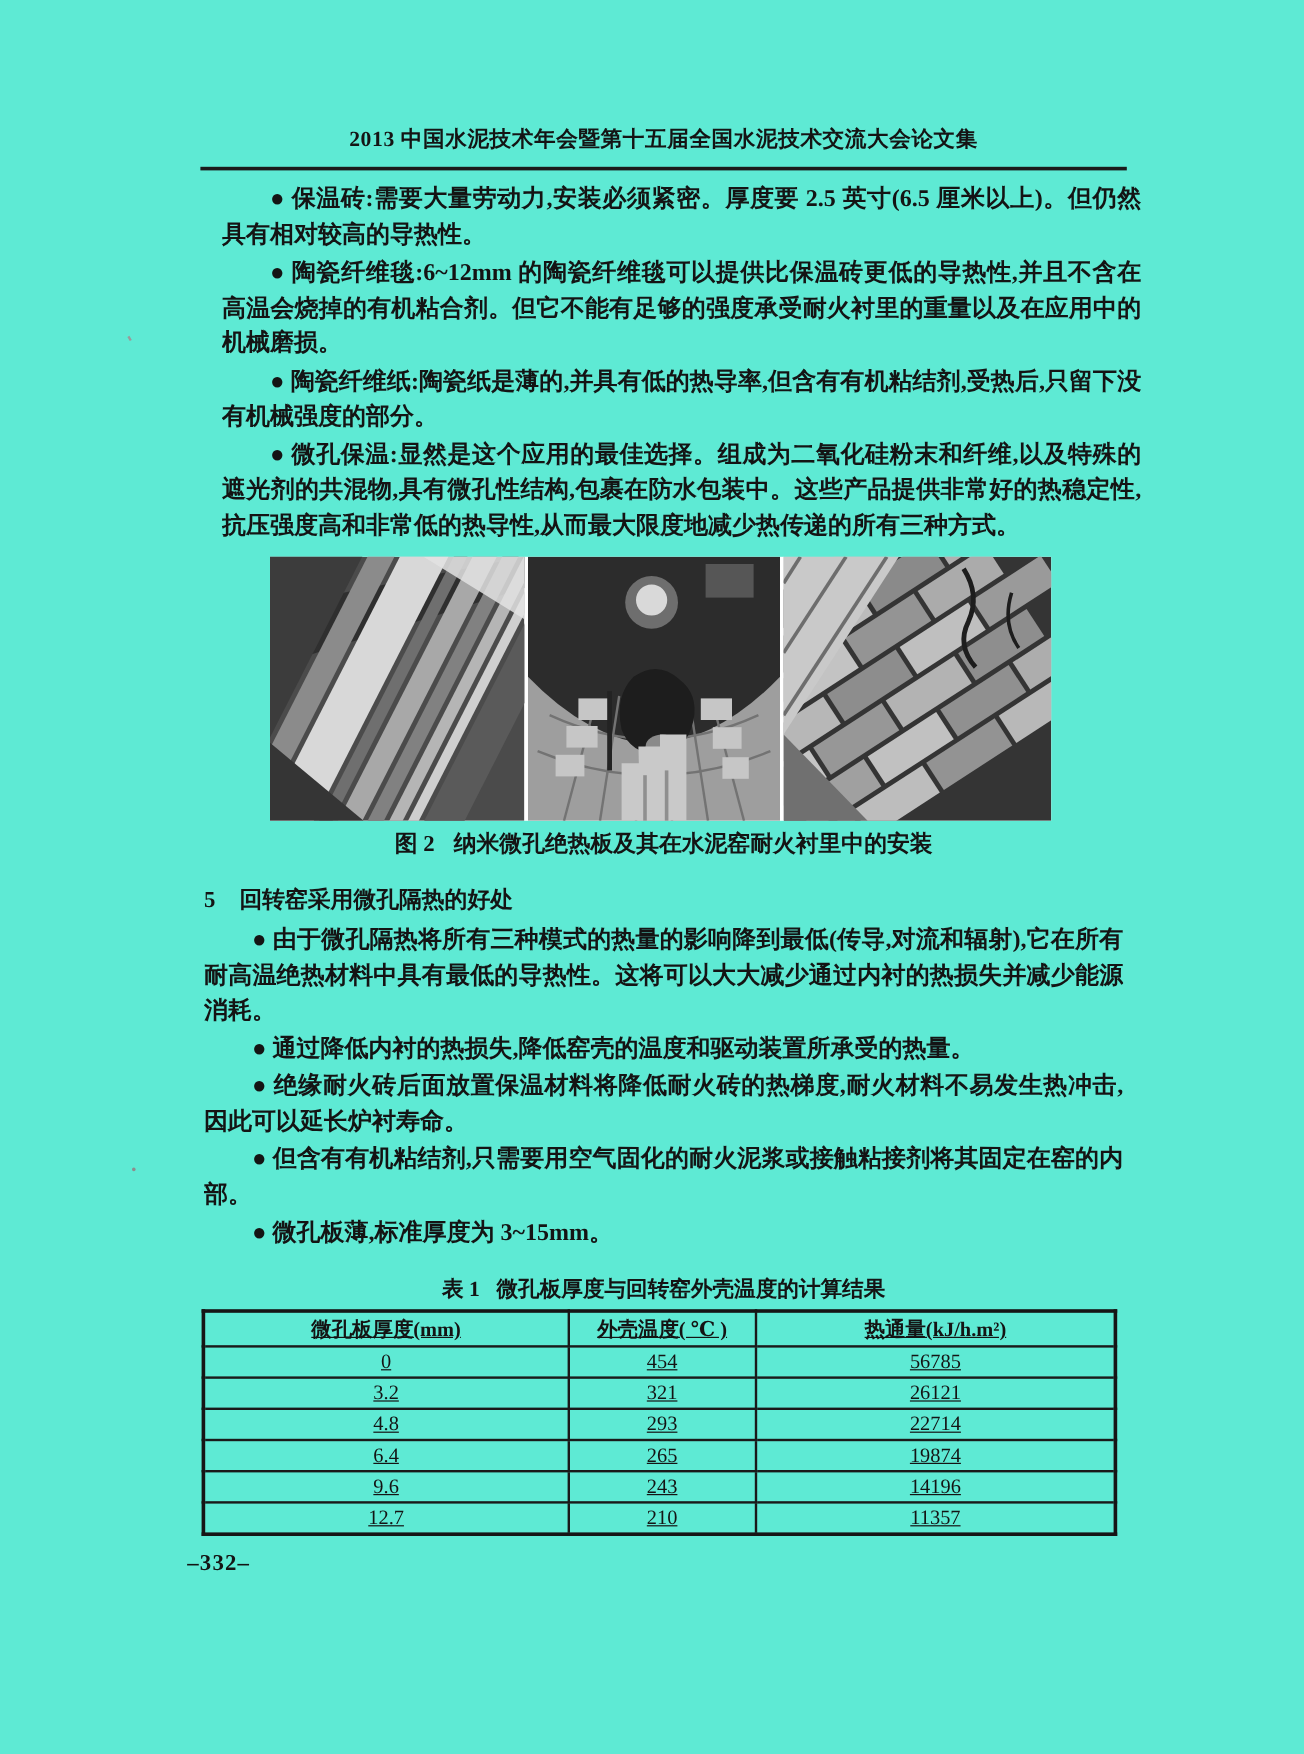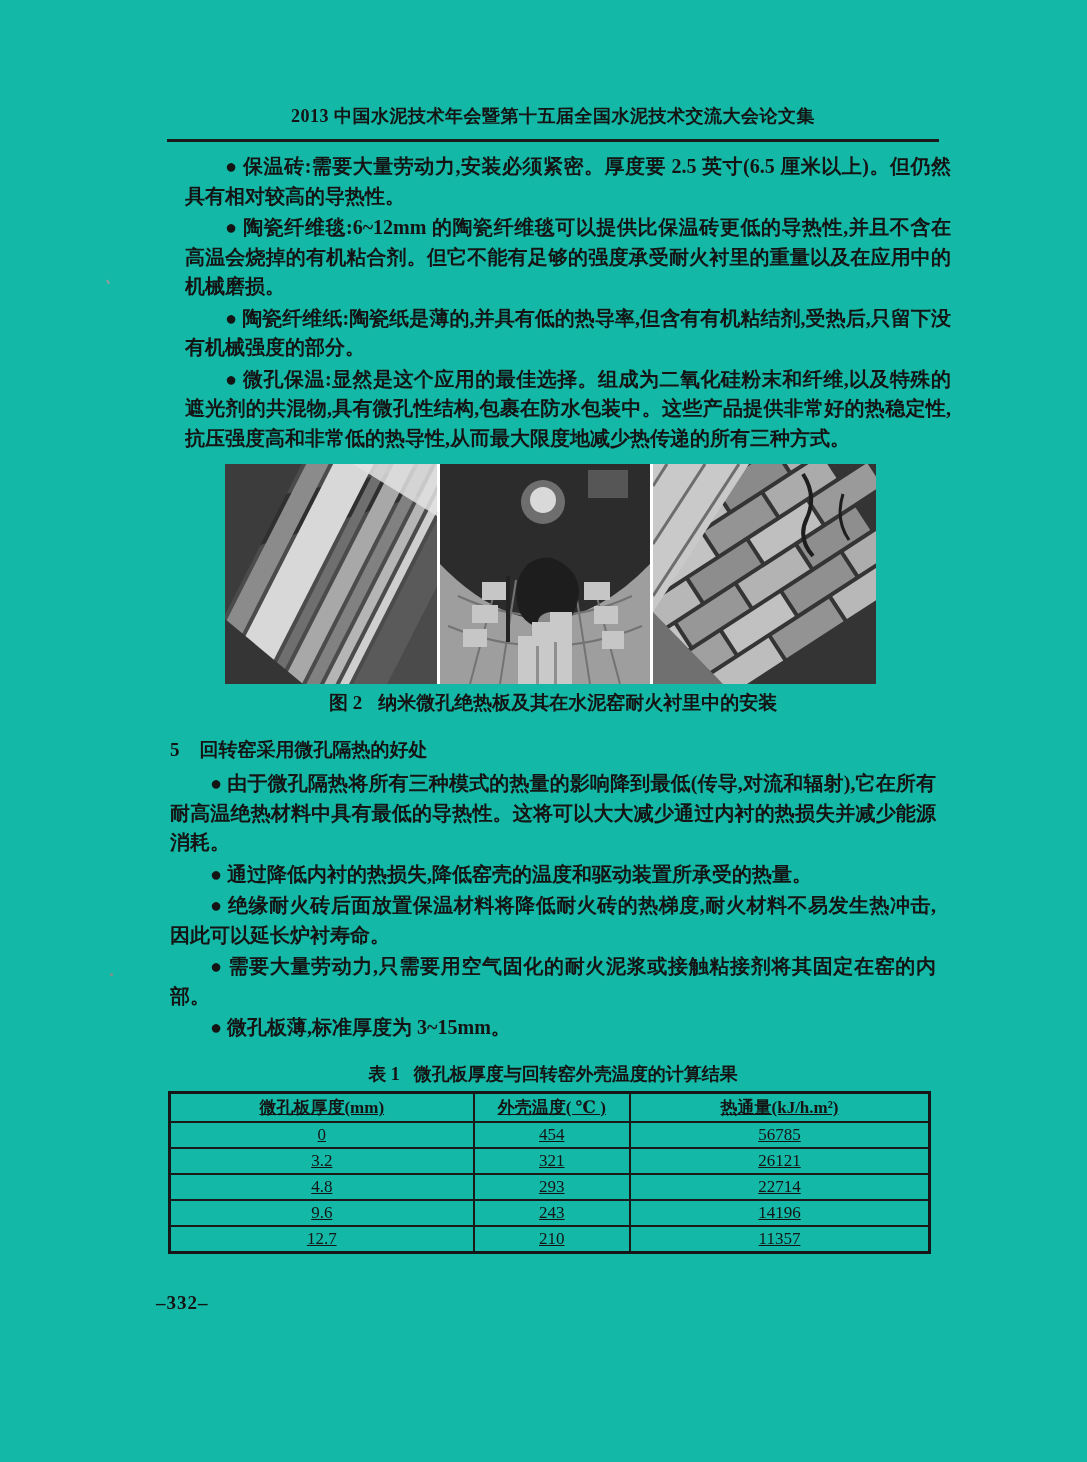--- a/index.html
+++ b/index.html
@@ -4,21 +4,21 @@
 <style>
   html,body{margin:0;padding:0;}
   body{
     background:#ffffff;
     font-family:"Liberation Serif","DejaVu Serif",serif;
     color:#141414;
   }
   .page{
     position:relative;
     width:1087px;height:1462px;
-    background:#14b8a6;
+    background:#5eead4;
     overflow:hidden;
   }
   .header-title{
     position:absolute;top:104px;left:170px;width:766px;
     text-align:center;font-size:18px;font-weight:700;letter-spacing:.5px;
     white-space:nowrap;
   }
   .header-rule{
     position:absolute;top:139px;left:167px;width:772px;height:3px;
     background:#1b1b1b;
@@ -198,21 +198,21 @@
   </div>
 
   <div class="section-heading">
     <span class="sec-num">5</span><span>回转窑采用微孔隔热的好处</span>
   </div>
 
   <div class="section-bullets bodytext">
     <p>● 由于微孔隔热将所有三种模式的热量的影响降到最低(传导,对流和辐射),它在所有耐高温绝热材料中具有最低的导热性。这将可以大大减少通过内衬的热损失并减少能源消耗。</p>
     <p>● 通过降低内衬的热损失,降低窑壳的温度和驱动装置所承受的热量。</p>
     <p>● 绝缘耐火砖后面放置保温材料将降低耐火砖的热梯度,耐火材料不易发生热冲击,因此可以延长炉衬寿命。</p>
-    <p>● 需要大量劳动力,只需要用空气固化的耐火泥浆或接触粘接剂将其固定在窑的内部。</p>
+    <p>● 但含有有机粘结剂,只需要用空气固化的耐火泥浆或接触粘接剂将其固定在窑的内部。</p>
     <p>● 微孔板薄,标准厚度为 3~15mm。</p>
   </div>
 
   <div class="table-title">
     <span class="tbl-label">表 1</span><span>微孔板厚度与回转窑外壳温度的计算结果</span>
   </div>
 
   <table class="datatable">
     <colgroup>
         <col class="c1">
@@ -236,20 +236,25 @@
         <td>3.2</td>
         <td>321</td>
         <td>26121</td>
       </tr>
       <tr>
         <td>4.8</td>
         <td>293</td>
         <td>22714</td>
       </tr>
       <tr>
+        <td>6.4</td>
+        <td>265</td>
+        <td>19874</td>
+      </tr>
+      <tr>
         <td>9.6</td>
         <td>243</td>
         <td>14196</td>
       </tr>
       <tr>
         <td>12.7</td>
         <td>210</td>
         <td>11357</td>
       </tr>
     </tbody>

